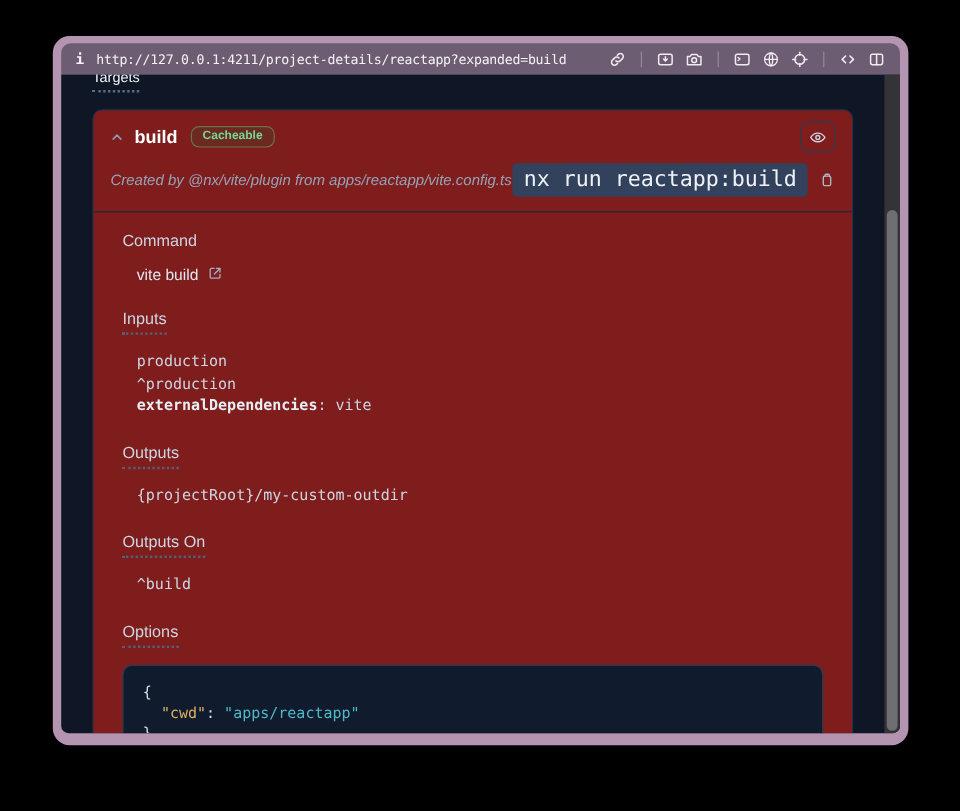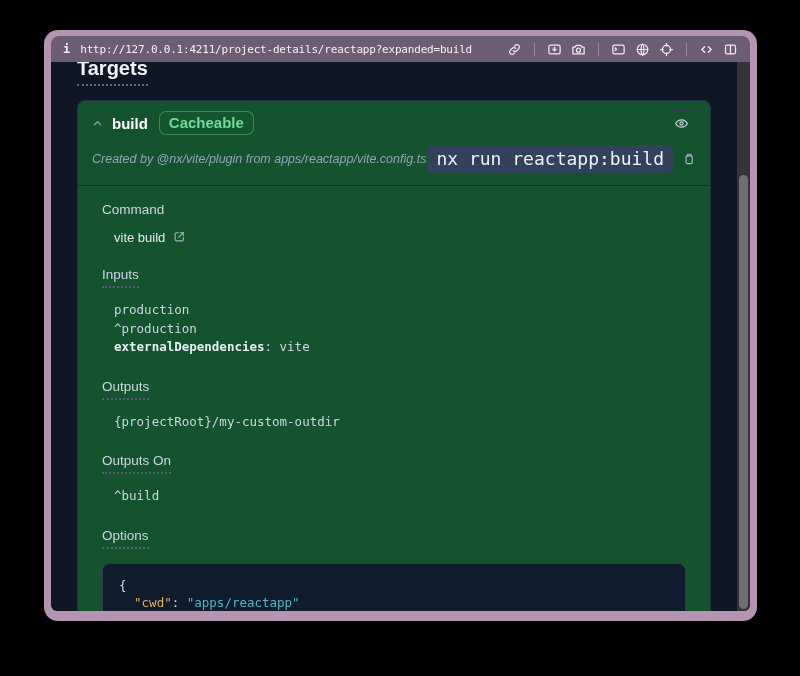--- a/index.html
+++ b/index.html
@@ -41,36 +41,36 @@
     flex:1 1 auto; padding:0 26px; overflow:hidden; margin-top:-5px;
   }
   
   .scrollbar { flex:0 0 13px; background:#343338; position:relative; }
   .scroll-thumb {
     position:absolute; left:2px; right:2px; top:113px; bottom:2px;
     background:#6f6e72; border-radius:6px;
   }
   
   .page-title {
-    color:#f1f5f9; font-size:20px; font-weight:700;
+    color:#f1f5f9; font-size:12px; font-weight:400;
     width:fit-content; padding-bottom:4px; margin:0;
     border-bottom:2px dotted #5b6b81;
   }
   .card {
-    border:1px solid #223049; background:#14532d; border-radius:8px;
+    border:1px solid #223049; background:#7f1d1d; border-radius:8px;
     margin-top:14px;
   }
   .card-header { padding:9px 14px 12px 14px; border-bottom:1px solid #1d2a42; }
   .hrow { display:flex; align-items:center; }
   .chev { color:#8b9bb0; display:flex; align-items:center; margin-right:9px; }
   .chev svg { width:11px; height:11px; display:block; }
   .target-name { color:#ffffff; font-weight:700; font-size:15px; }
   .badge {
     margin-left:11px; color:#71d99a; border:1px solid rgba(113,217,154,.4);
-    background:rgba(22,101,52,.18); font-size:15px; font-weight:600;
+    background:rgba(22,101,52,.18); font-size:10px; font-weight:600;
     padding:2px 9px 3px; border-radius:7px;
   }
   .eye-btn {
     margin-left:auto; width:29px; height:26px; border:1px solid #2d3b53;
     border-radius:7px; display:flex; align-items:center; justify-content:center;
     color:#cbd5e1; background:transparent; cursor:pointer;
   }
   .eye-btn svg { width:15px; height:15px; display:block; }
   .hrow2 { display:flex; align-items:center; margin-top:9px;text-align:right; }
   .created-by { font-style:italic; color:#94a3b8; font-size:12.5px; }

